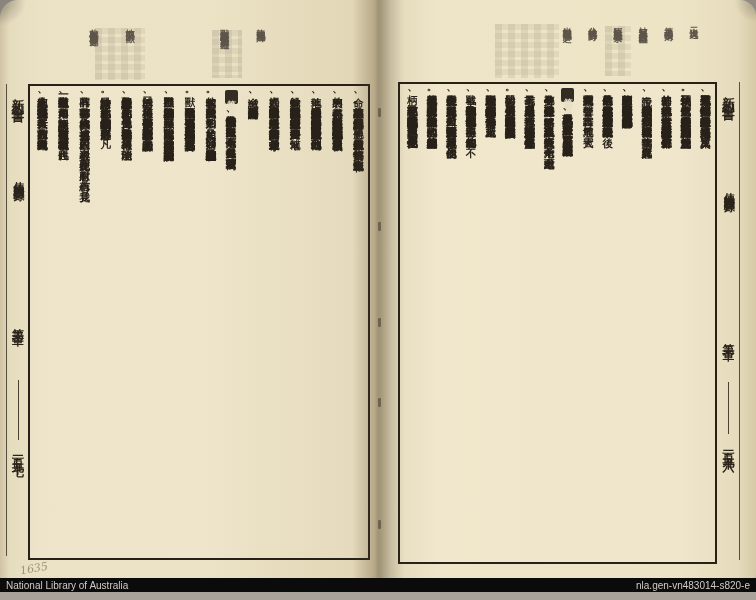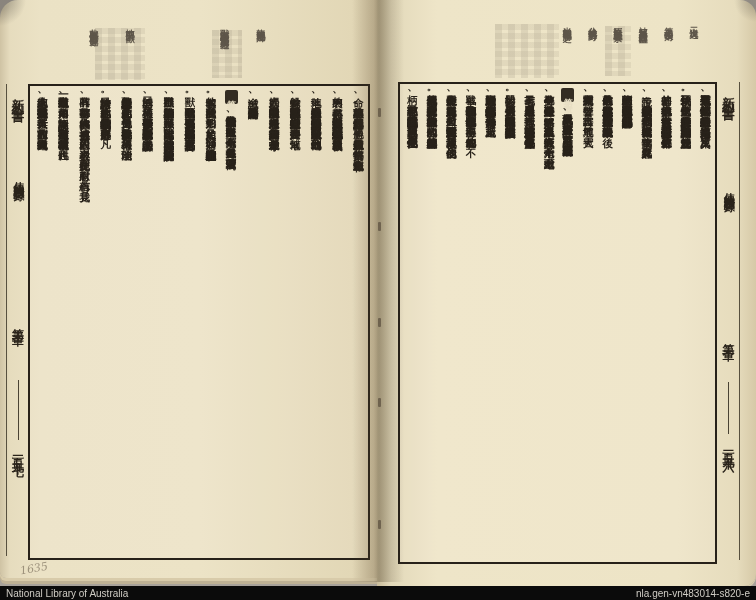--- a/index.html
+++ b/index.html
@@ -85,21 +85,21 @@
   }
   .ghost.g1{left:95px;top:28px;width:50px;height:52px;}
   .ghost.g2{left:212px;top:30px;width:30px;height:48px;}
   .ghost.g3{left:118px;top:24px;width:64px;height:54px;}
   .ghost.g4{left:228px;top:26px;width:26px;height:50px;}
   
   .pencil{position:absolute;color:#8a7e6a;font-style:italic;font-family:"DejaVu Serif",serif;}
   .pencil-left{left:20px;top:562px;font-size:11px;transform:rotate(-10deg);opacity:.8;}
   
   .footer-bar{
-    position:absolute;left:0;bottom:0;width:756px;height:14px;background:#0b0b0b;
+    position:absolute;left:0;bottom:8px;width:756px;height:14px;background:#0b0b0b;
     display:flex;justify-content:space-between;align-items:center;
     font-family:"Liberation Sans",sans-serif;font-size:10px;color:#cfccc4;
     padding:0 6px;box-sizing:border-box;
   }
   
   .vignette{position:absolute;inset:0;pointer-events:none;
     background:
       radial-gradient(circle at 0% 0%, rgba(60,56,50,.28) 0 10px, rgba(0,0,0,0) 26px),
       radial-gradient(circle at 100% 0%, rgba(60,56,50,.22) 0 8px, rgba(0,0,0,0) 22px);
   }

